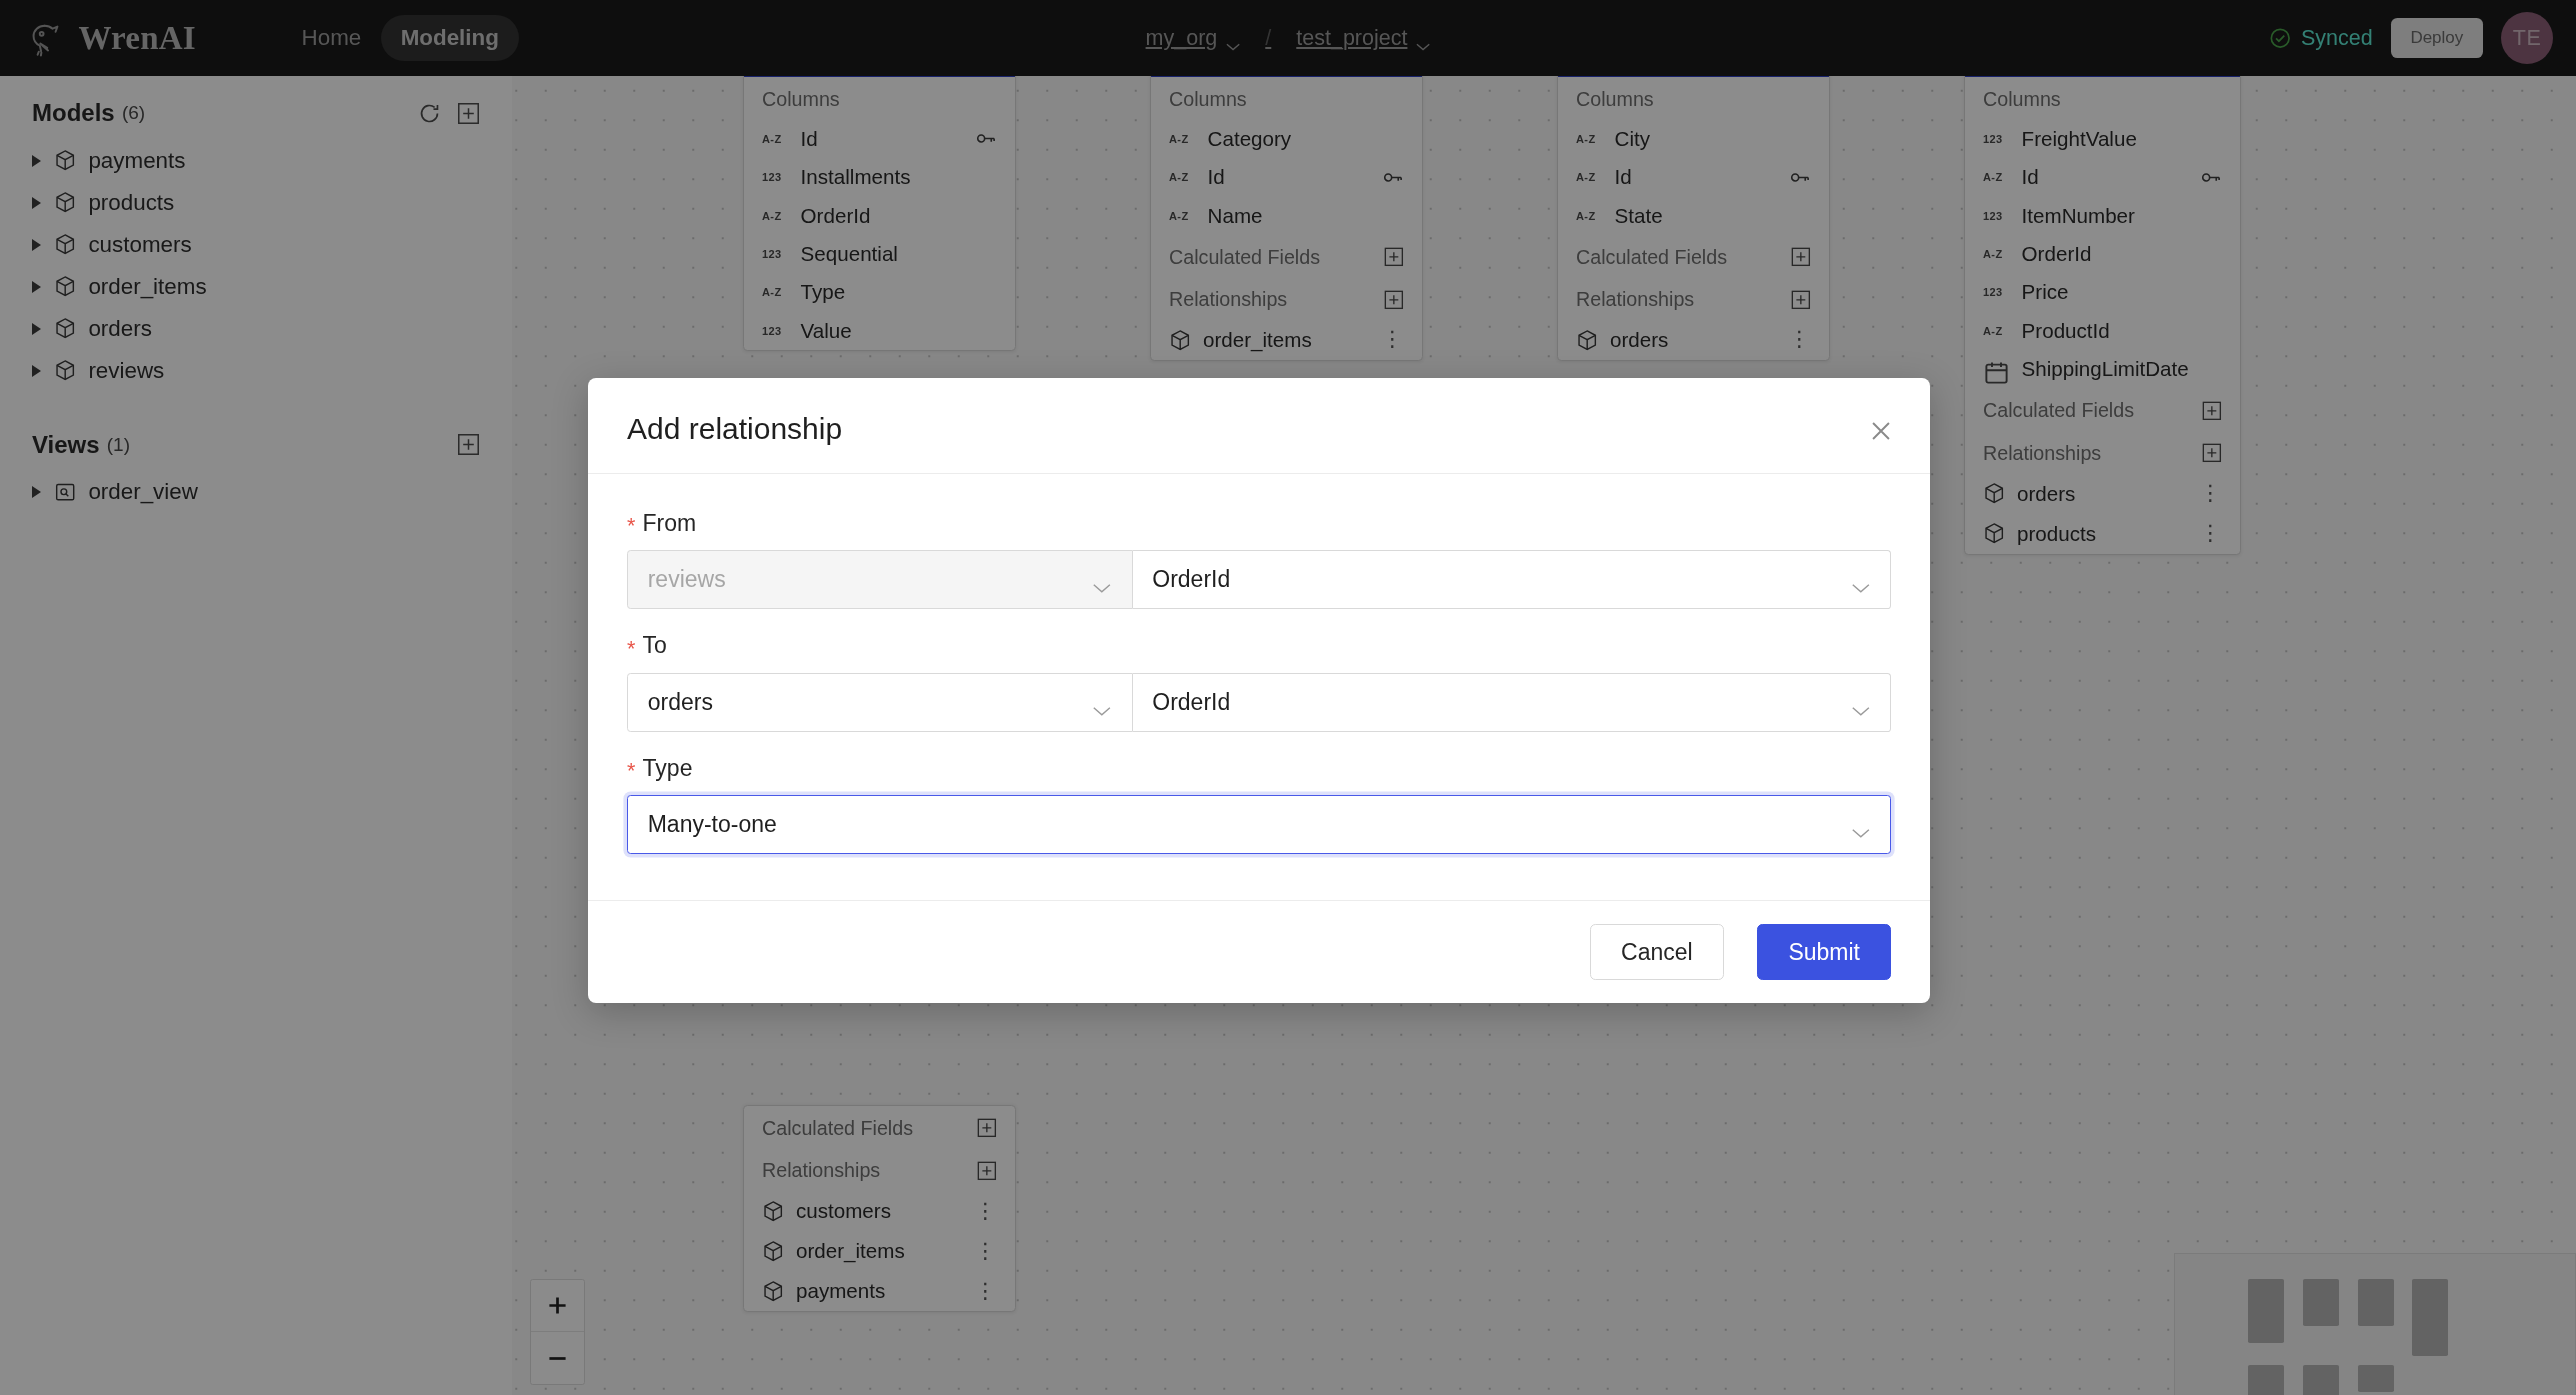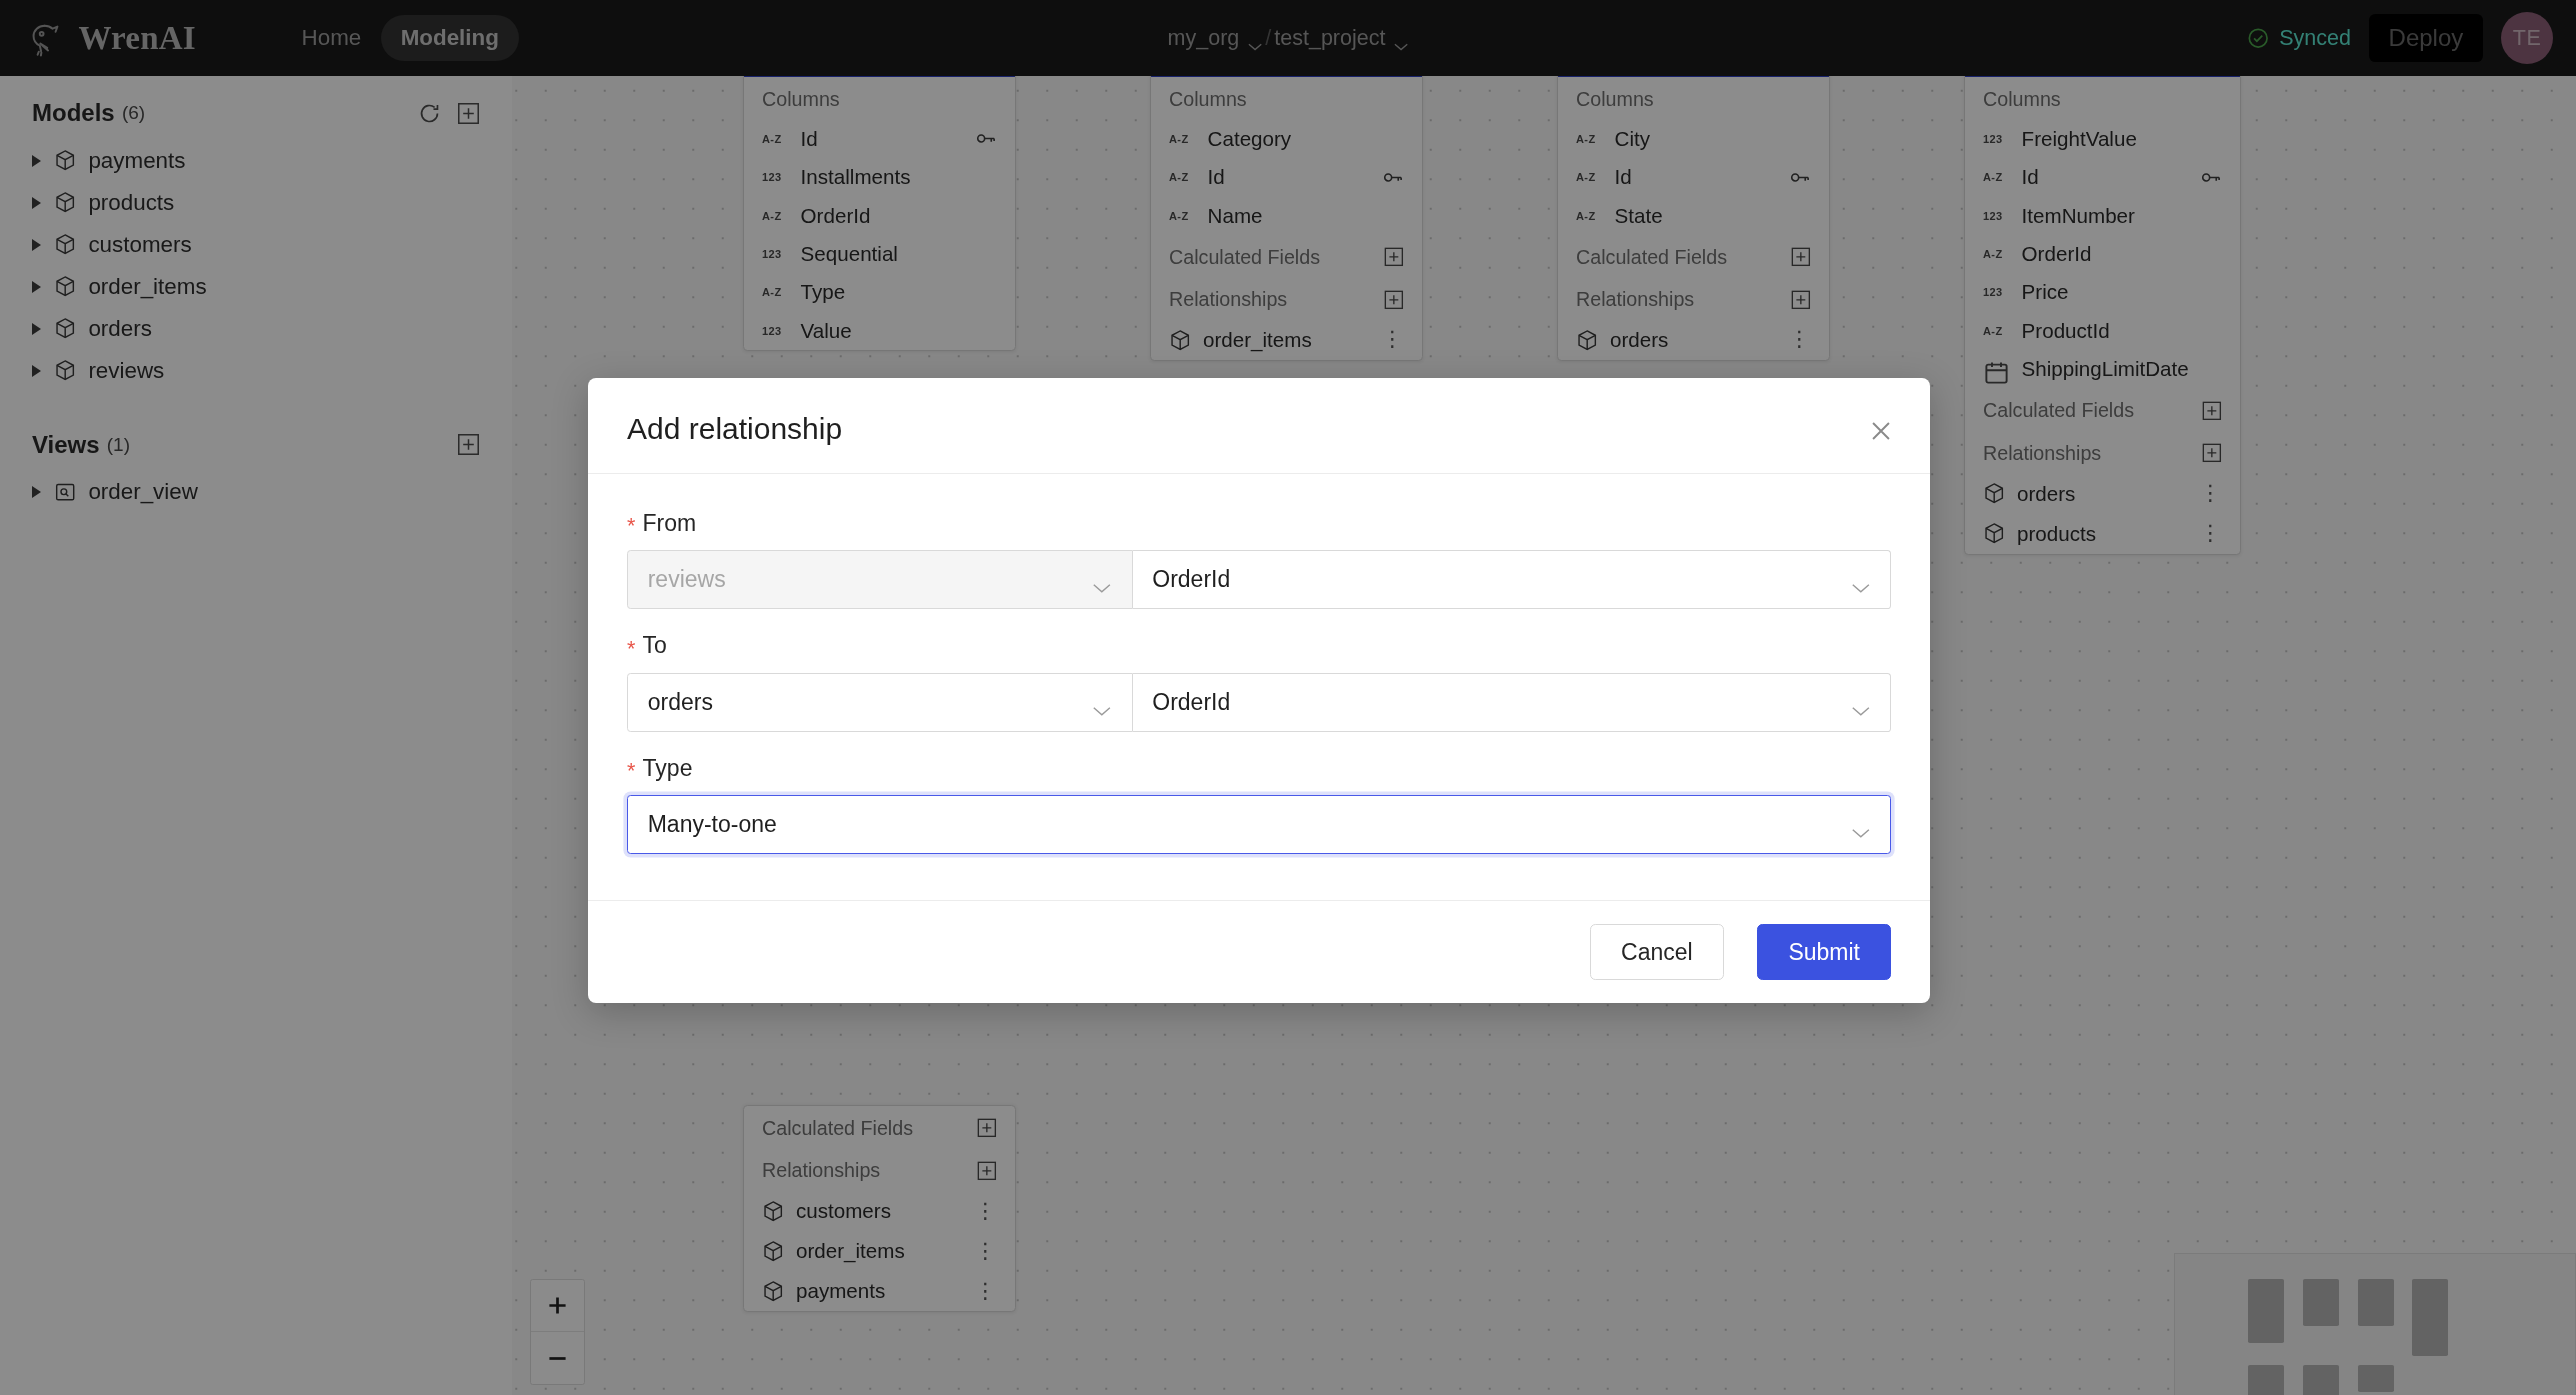--- a/index.html
+++ b/index.html
@@ -25,34 +25,34 @@
   }
   .nav-links { display: flex; align-items: center; margin-left: 86px; }
   .nav-link {
     font-size: 22.4px; color: #9d9d9d; padding: 9.8px 19.7px; border-radius: 23px;
     cursor: pointer; white-space: nowrap;
   }
   .nav-link.active { background: #333333; color: #c9c9c9; font-weight: 700; }
 
   .breadcrumb {
     position: absolute; left: 50%; transform: translateX(-50%);
-    display: flex; align-items: flex-end; gap: 3px; color: #9d9d9d; font-size: 21.5px;
+    display: flex; align-items: flex-end; gap: 25px; color: #9d9d9d; font-size: 21.5px; text-decoration: underline;
   }
   .crumb { display: flex; align-items: center; gap: 8px; cursor: pointer; }
   .crumb-sep { color: #5e5e5e; font-size: 21.5px; }
   .chev-dn { width: 15px; height: 9.8px; display: inline-block; }
 
   .topnav-right {
     position: absolute; right: 23px; display: flex; align-items: center; gap: 18px;
   }
   .sync { display: flex; align-items: center; gap: 9.8px; color: #5eead4; font-size: 21.5px; }
   .sync-ico { width: 22.4px; height: 22.4px; }
   .deploy-btn {
-    background: #000000; color: #6b6b6b; border: none; border-radius: 6.3px;
-    font-size: 24px; padding: 9.8px 19.7px; font-family: inherit; cursor: not-allowed;
+    background: #e5e5e5; color: #6b6b6b; border: none; border-radius: 6.3px;
+    font-size: 17px; padding: 9.8px 19.7px; font-family: inherit; cursor: not-allowed;
   }
   .avatar {
     width: 52px; height: 52px; border-radius: 50%; background: #8c5f77;
     color: #cfbac4; font-size: 21.5px; display: flex; align-items: center;
     justify-content: center; cursor: pointer; letter-spacing: 0.4px;
   }
 
   
   .canvas {
     position: absolute; top: 76px; left: 0; width: 2576px; height: 1320px;

